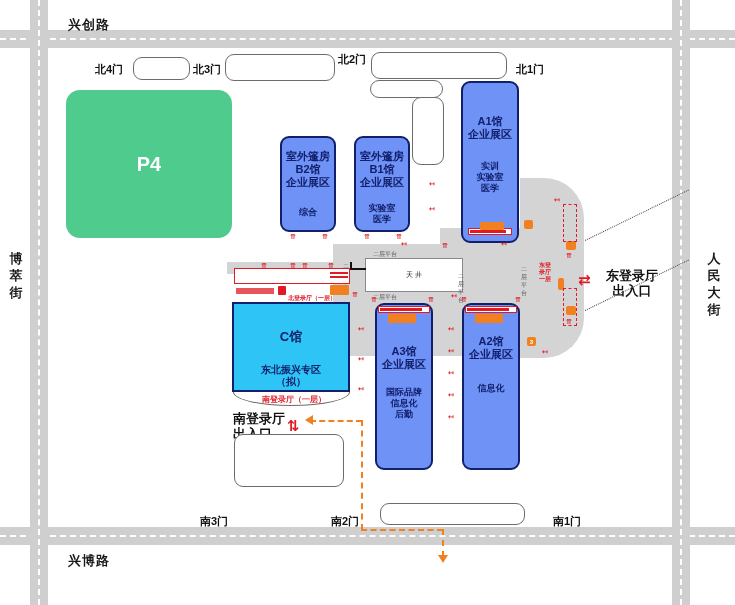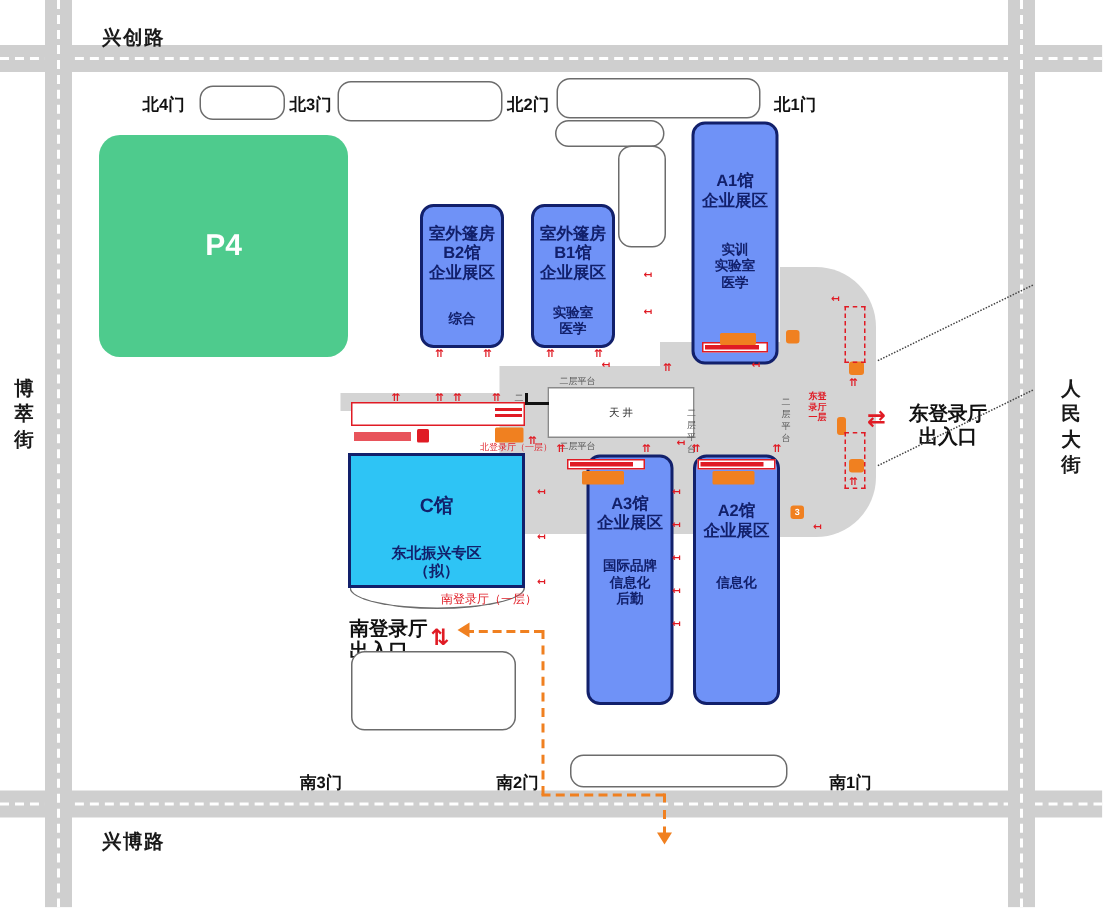--- a/index.html
+++ b/index.html
@@ -61,21 +61,21 @@
        display:flex;align-items:center;justify-content:center;font-weight:bold;}
 
   
   .esc-col{position:absolute;border:1px dashed #e01b24;box-sizing:border-box;}
 
   
   .callout{position:absolute;font-size:13px;font-weight:bold;color:#111;line-height:15px;white-space:nowrap;}
   .arrows{position:absolute;color:#e01b24;font-size:15px;font-weight:bold;line-height:15px;}
 
   
-  .curvelabel{position:absolute;color:#e01b24;font-size:8px;font-weight:normal;white-space:nowrap;margin-left:32px;}
+  .curvelabel{position:absolute;color:#e01b24;font-size:8px;font-weight:bold;white-space:nowrap;}
   .curve{position:absolute;border:1px solid #6c6c6c;border-top:none;border-radius:0 0 50% 50%/0 0 100% 100%;
          box-sizing:border-box;background:#fff;}
 
   
   .odash-h{position:absolute;border-top:2px dashed #f08020;}
   .odash-v{position:absolute;border-left:2px dashed #f08020;}
   .otri{position:absolute;width:0;height:0;}
 
   
   .conf{position:absolute;background:#f5a21e;border:2px solid #1a1a1a;border-radius:12px;box-sizing:border-box;
@@ -109,21 +109,21 @@
   <div class="street-v" style="left:706px;top:250px;">
     <span>人民大街</span>
   </div>
 
   <div class="gate" style="left:95px;top:62px;">北4门</div>
   <div class="wbox" style="left:133px;top:57px;width:57px;height:23px;"></div>
 
   <div class="gate" style="left:193px;top:62px;">北3门</div>
   <div class="wbox" style="left:225px;top:54px;width:110px;height:27px;"></div>
 
-  <div class="gate" style="left:338px;top:62px;">北2门</div>
+  <div class="gate" style="left:338px;top:52px;">北2门</div>
   <div class="wbox" style="left:371px;top:52px;width:136px;height:27px;"></div>
   <div class="wbox" style="left:370px;top:80px;width:73px;height:18px;"></div>
   <div class="wbox" style="left:412px;top:97px;width:32px;height:68px;"></div>
 
   <div class="gate" style="left:516px;top:62px;">北1门</div>
 
   <div class="park big" style="left:66px;top:90px;width:166px;height:148px;">
     <span>P4</span>
   </div>
 
@@ -162,21 +162,21 @@
   </div>
 
   <div class="hall" style="left:461px;top:81px;width:58px;height:162px;padding-top:32px;">
     <div class="htitle">A1馆</div>
     <div class="htitle">企业展区</div>
     <div class="hsub" style="margin-top:20px;white-space:pre-line;">实训
 实验室
 医学</div>
   </div>
 
-  <div class="hall" style="left:391px;top:303px;width:58px;height:167px;padding-top:25px;">
+  <div class="hall" style="left:375px;top:303px;width:58px;height:167px;padding-top:40px;">
     <div class="htitle">A3馆</div>
     <div class="htitle">企业展区</div>
     <div class="hsub" style="margin-top:16px;white-space:pre-line;">国际品牌
 信息化
 后勤</div>
   </div>
 
   <div class="hall" style="left:462px;top:303px;width:58px;height:167px;padding-top:30px;">
     <div class="htitle">A2馆</div>
     <div class="htitle">企业展区</div>

